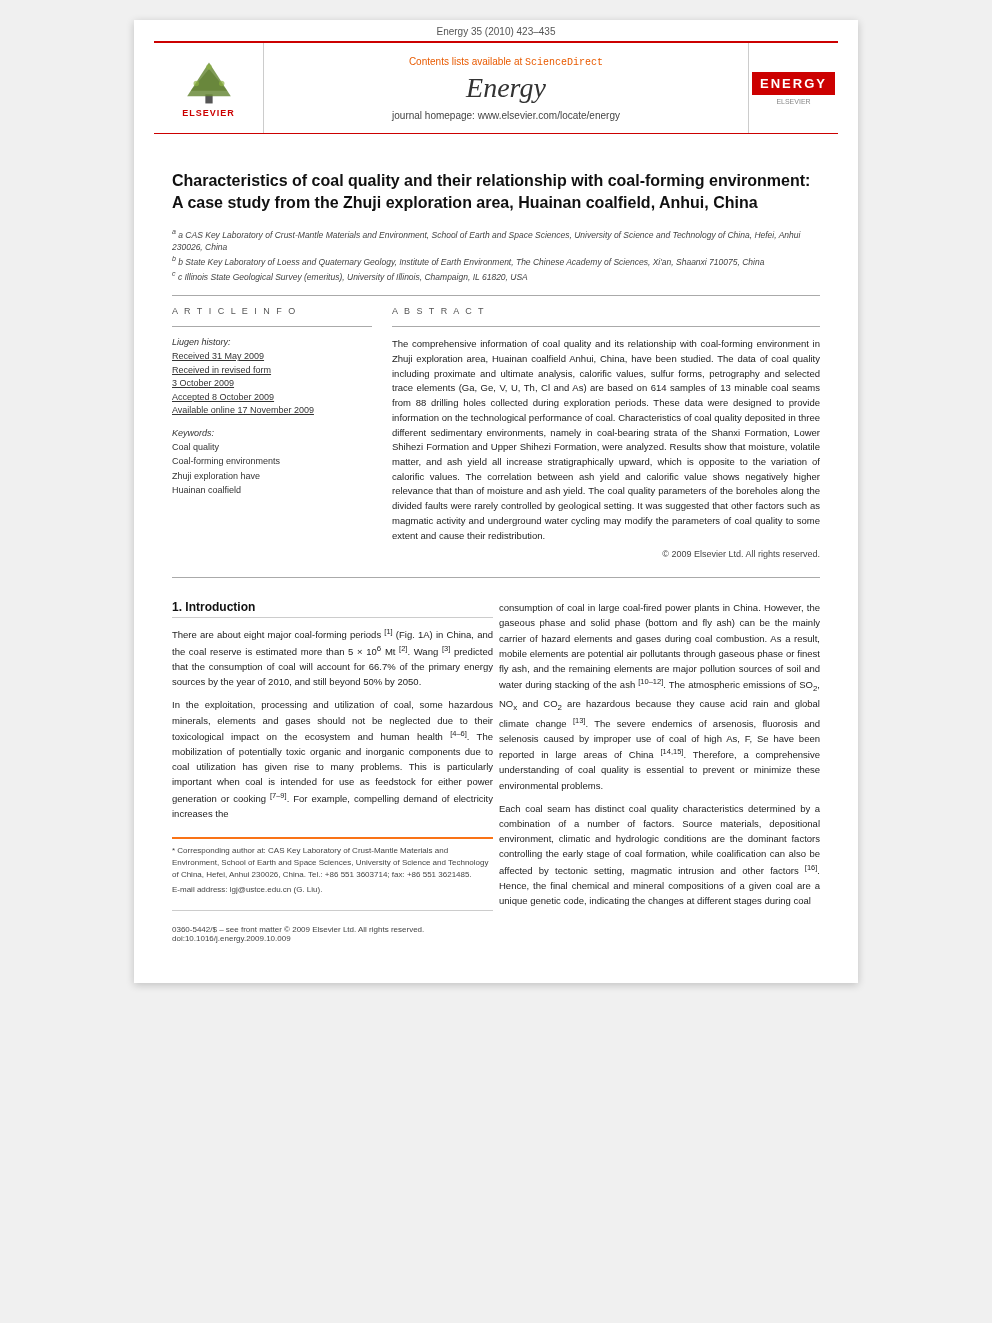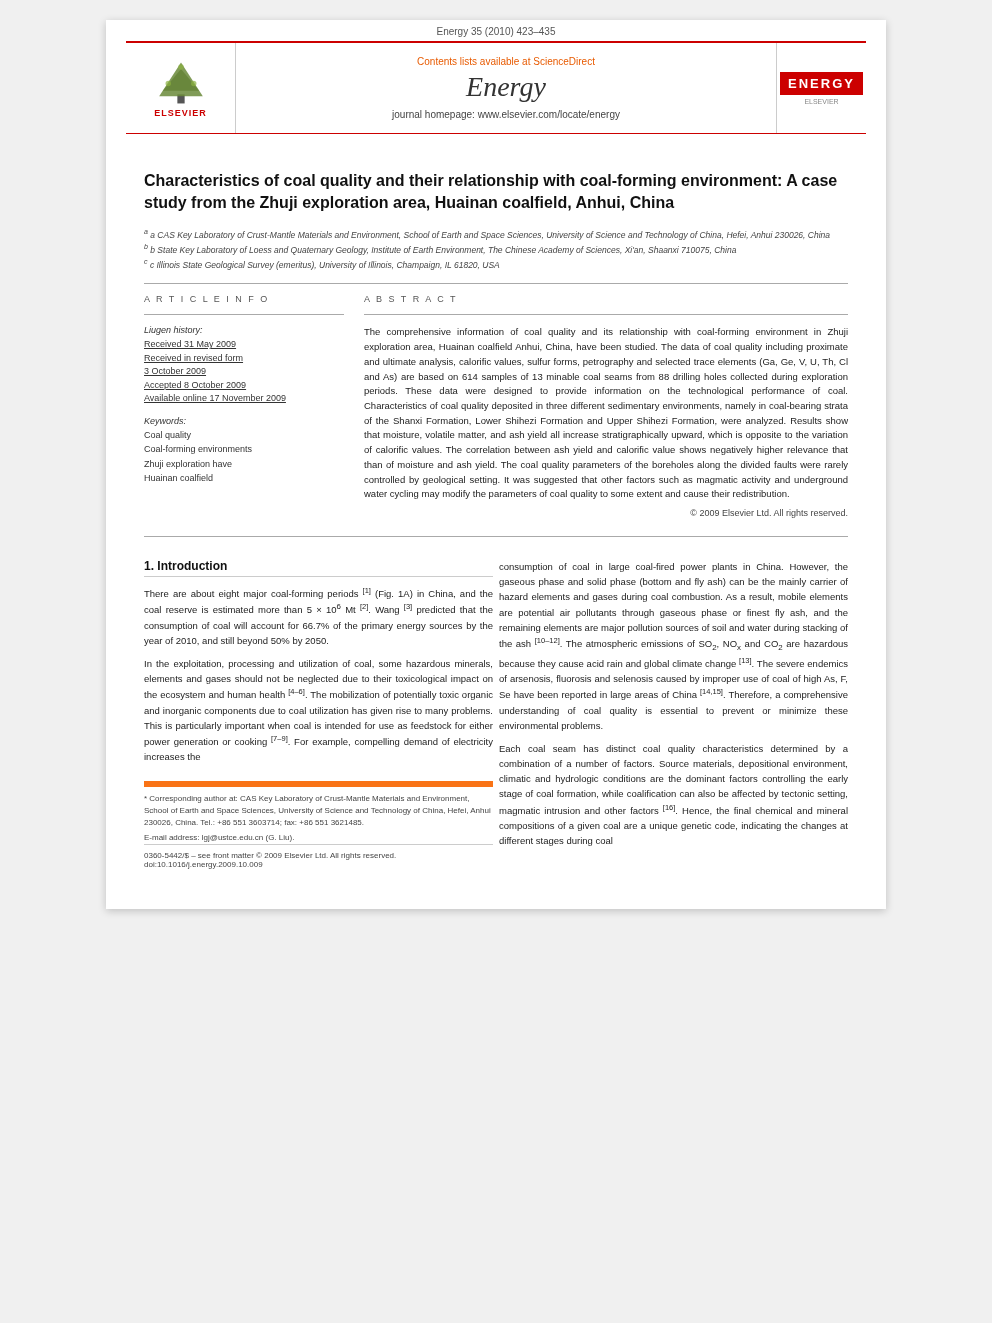--- a/index.html
+++ b/index.html
@@ -4,21 +4,21 @@
   <style>
     * { margin: 0; padding: 0; box-sizing: border-box; }
     body {
       background: #f0f0f0;
       font-family: 'Times New Roman', Times, serif;
       display: flex;
       justify-content: center;
       padding: 20px 0;
     }
     .page {
-      width: 780px;
+      width: 724px;
       background: #fff;
       padding: 0 0 40px 0;
       box-shadow: 0 2px 8px rgba(0,0,0,0.2);
     }
     
     .header-top {
       text-align: center;
       font-size: 10px;
       color: #555;
       padding: 6px 0 4px;
@@ -218,33 +218,34 @@
     }
     .intro-para {
       font-size: 9.5px;
       color: #222;
       line-height: 1.6;
       font-family: Arial, sans-serif;
       text-align: justify;
       margin-bottom: 8px;
     }
     .footnote-section {
-      border-top: 6px solid #f97316;
+      border-top: 2px solid #f97316;
       margin-top: 16px;
       padding-top: 6px;
     }
     .footnote-text {
       font-size: 8px;
       color: #444;
       font-family: Arial, sans-serif;
       line-height: 1.5;
     }
     .bottom-bar {
+      margin-top: 14px;
       border-top: 1px solid #ccc;
-      padding-top: 6px;
+      padding-top: 14px;
     }
     .bottom-bar-text {
       font-size: 8px;
       color: #444;
       font-family: Arial, sans-serif;
     }
     .ref-bracket {
       vertical-align: super;
       font-size: 7.5px;
     }
@@ -276,21 +277,21 @@
         <circle cx="20" cy="28" r="3" fill="#8ab040" opacity="0.7"></circle>
         <circle cx="48" cy="28" r="3" fill="#8ab040" opacity="0.7"></circle>
         <circle cx="34" cy="10" r="3" fill="#8ab040" opacity="0.7"></circle>
       </svg>
       <div class="elsevier-logo">ELSEVIER</div>
     </div>
 
     <div class="header-center">
       <div class="sciencedirect-link">
         <span>Contents lists available at</span>
-        <span style="color:#e85a00; font-family:Liberation Sans, sans-serif;">ScienceDirect</span>
+        <span style="color:#e85a00; font-family:Liberation Mono, monospace;">ScienceDirect</span>
       </div>
       <div class="journal-name">Energy</div>
       <div class="journal-homepage">journal homepage: www.elsevier.com/locate/energy</div>
     </div>
 
     <div class="header-logo-right">
       <div>
         <div class="energy-badge">ENERGY</div>
         <div style="font-size:7px; color:#888; text-align:center; font-family:Arial,sans-serif; margin-top:3px;">ELSEVIER</div>
       </div>

